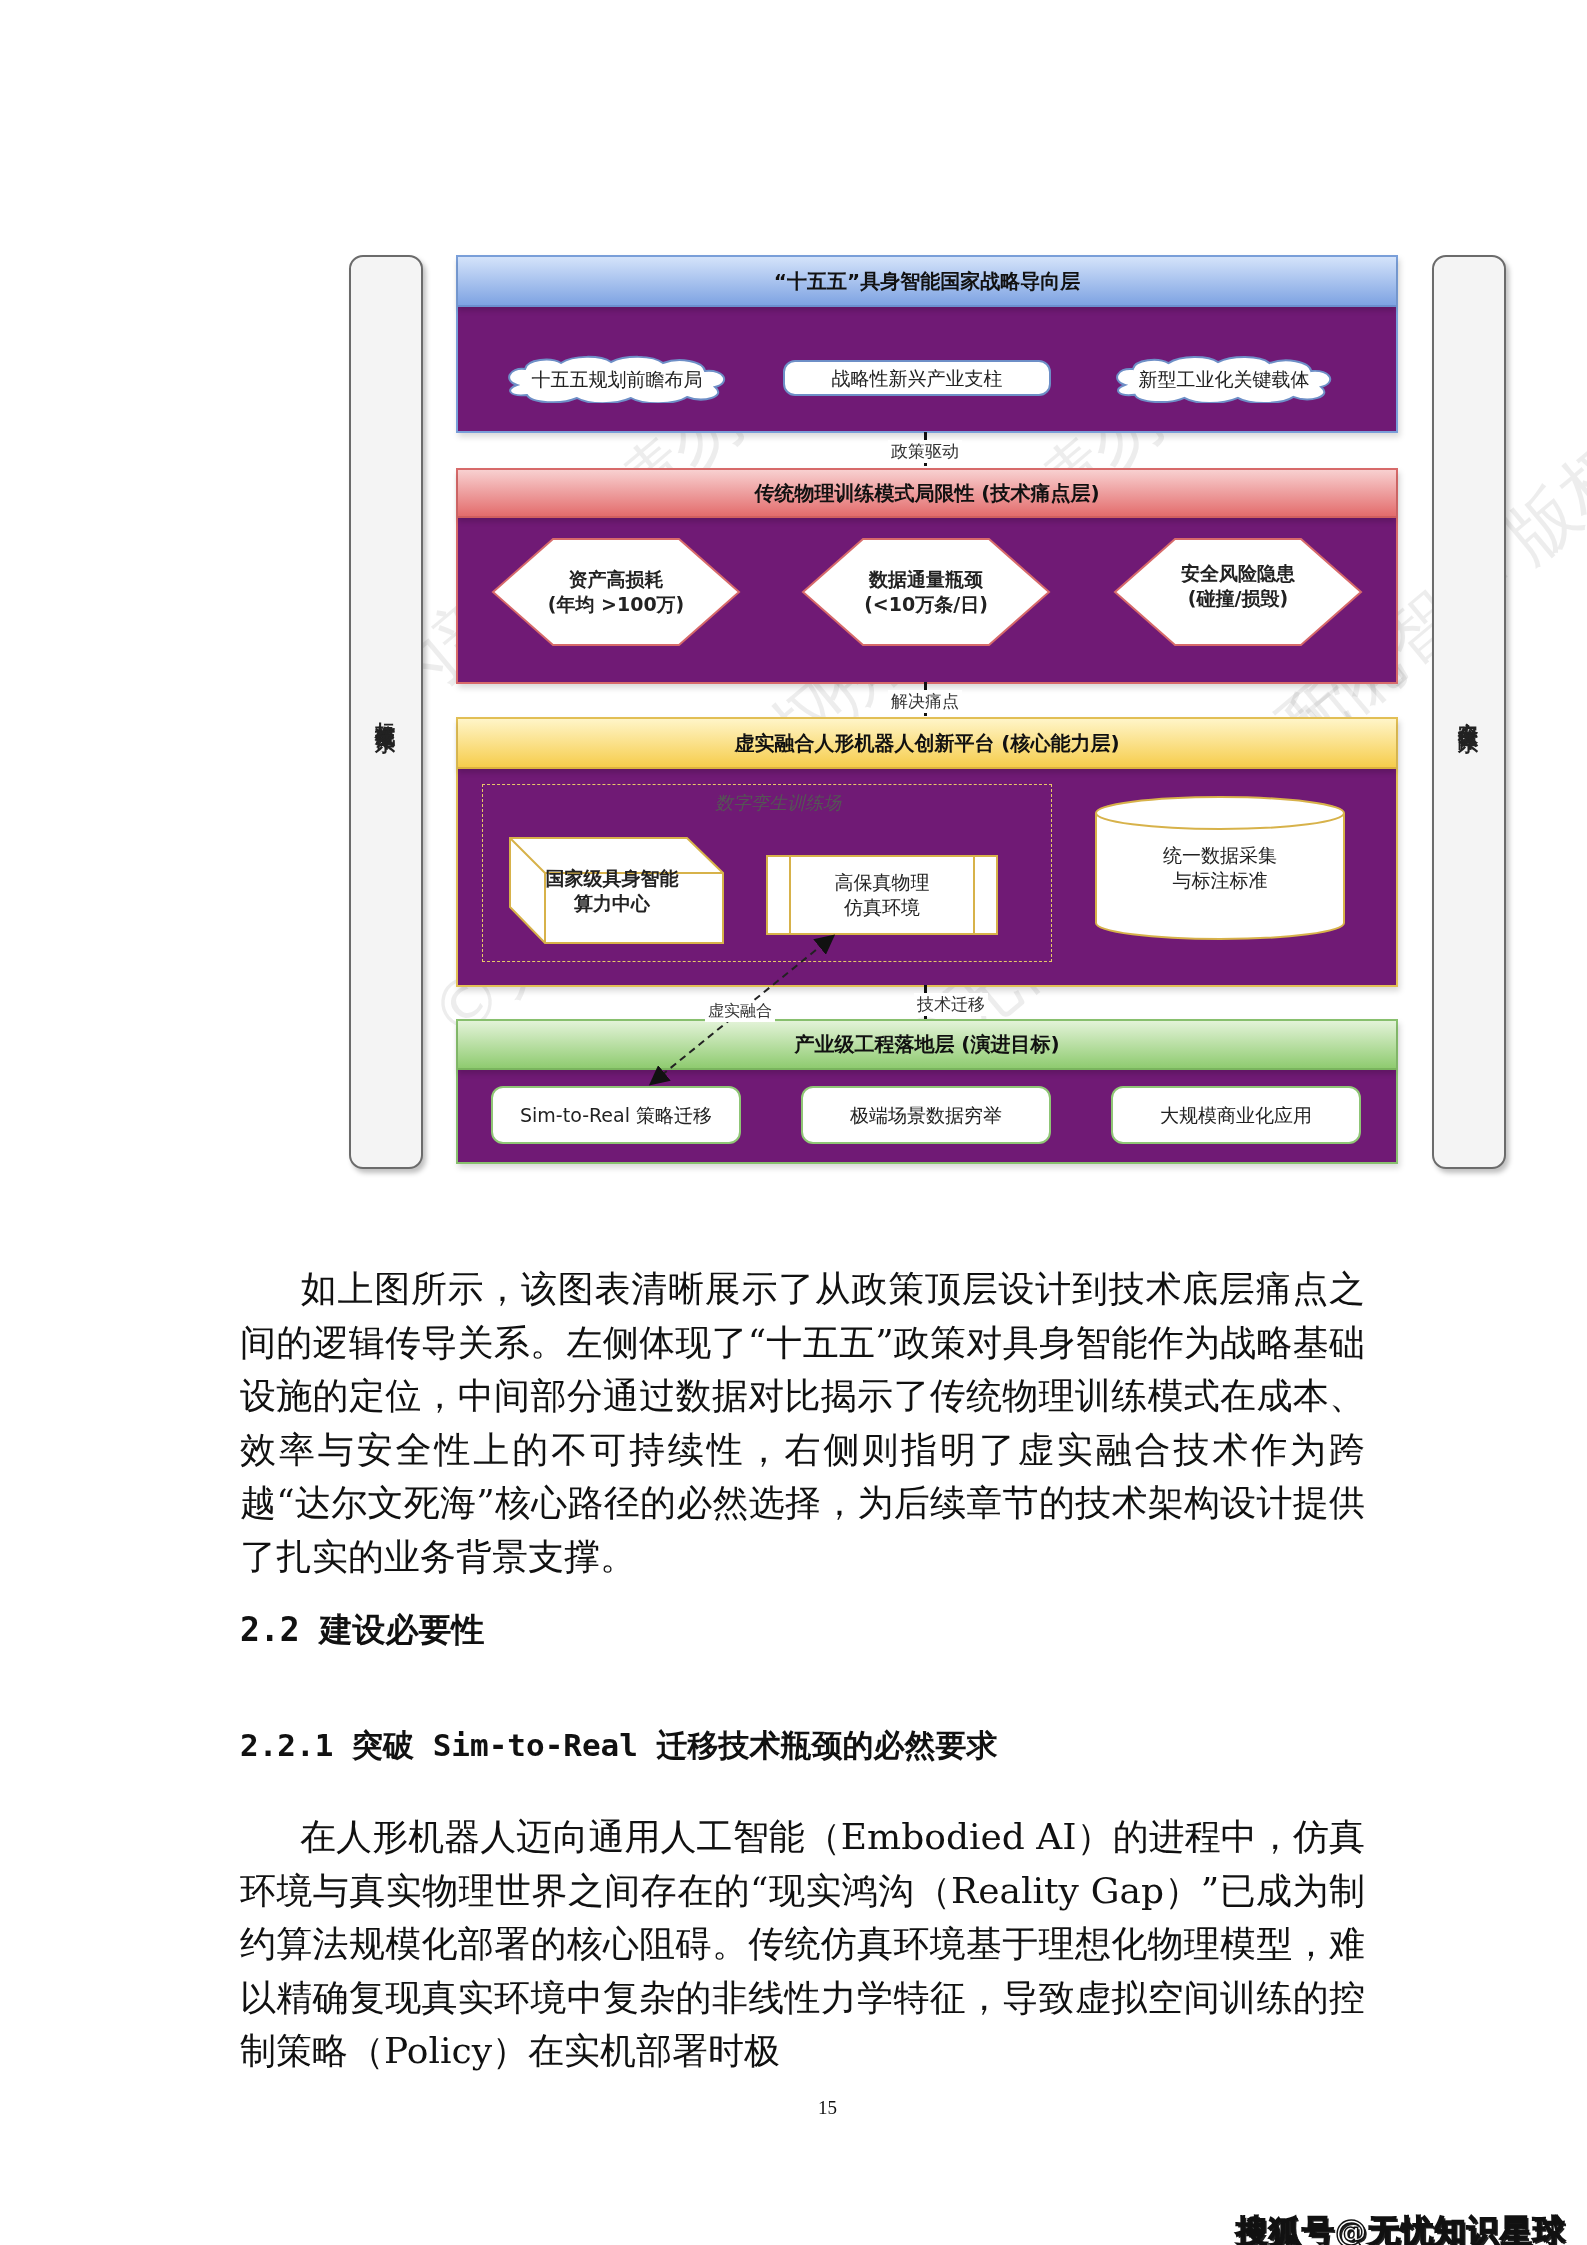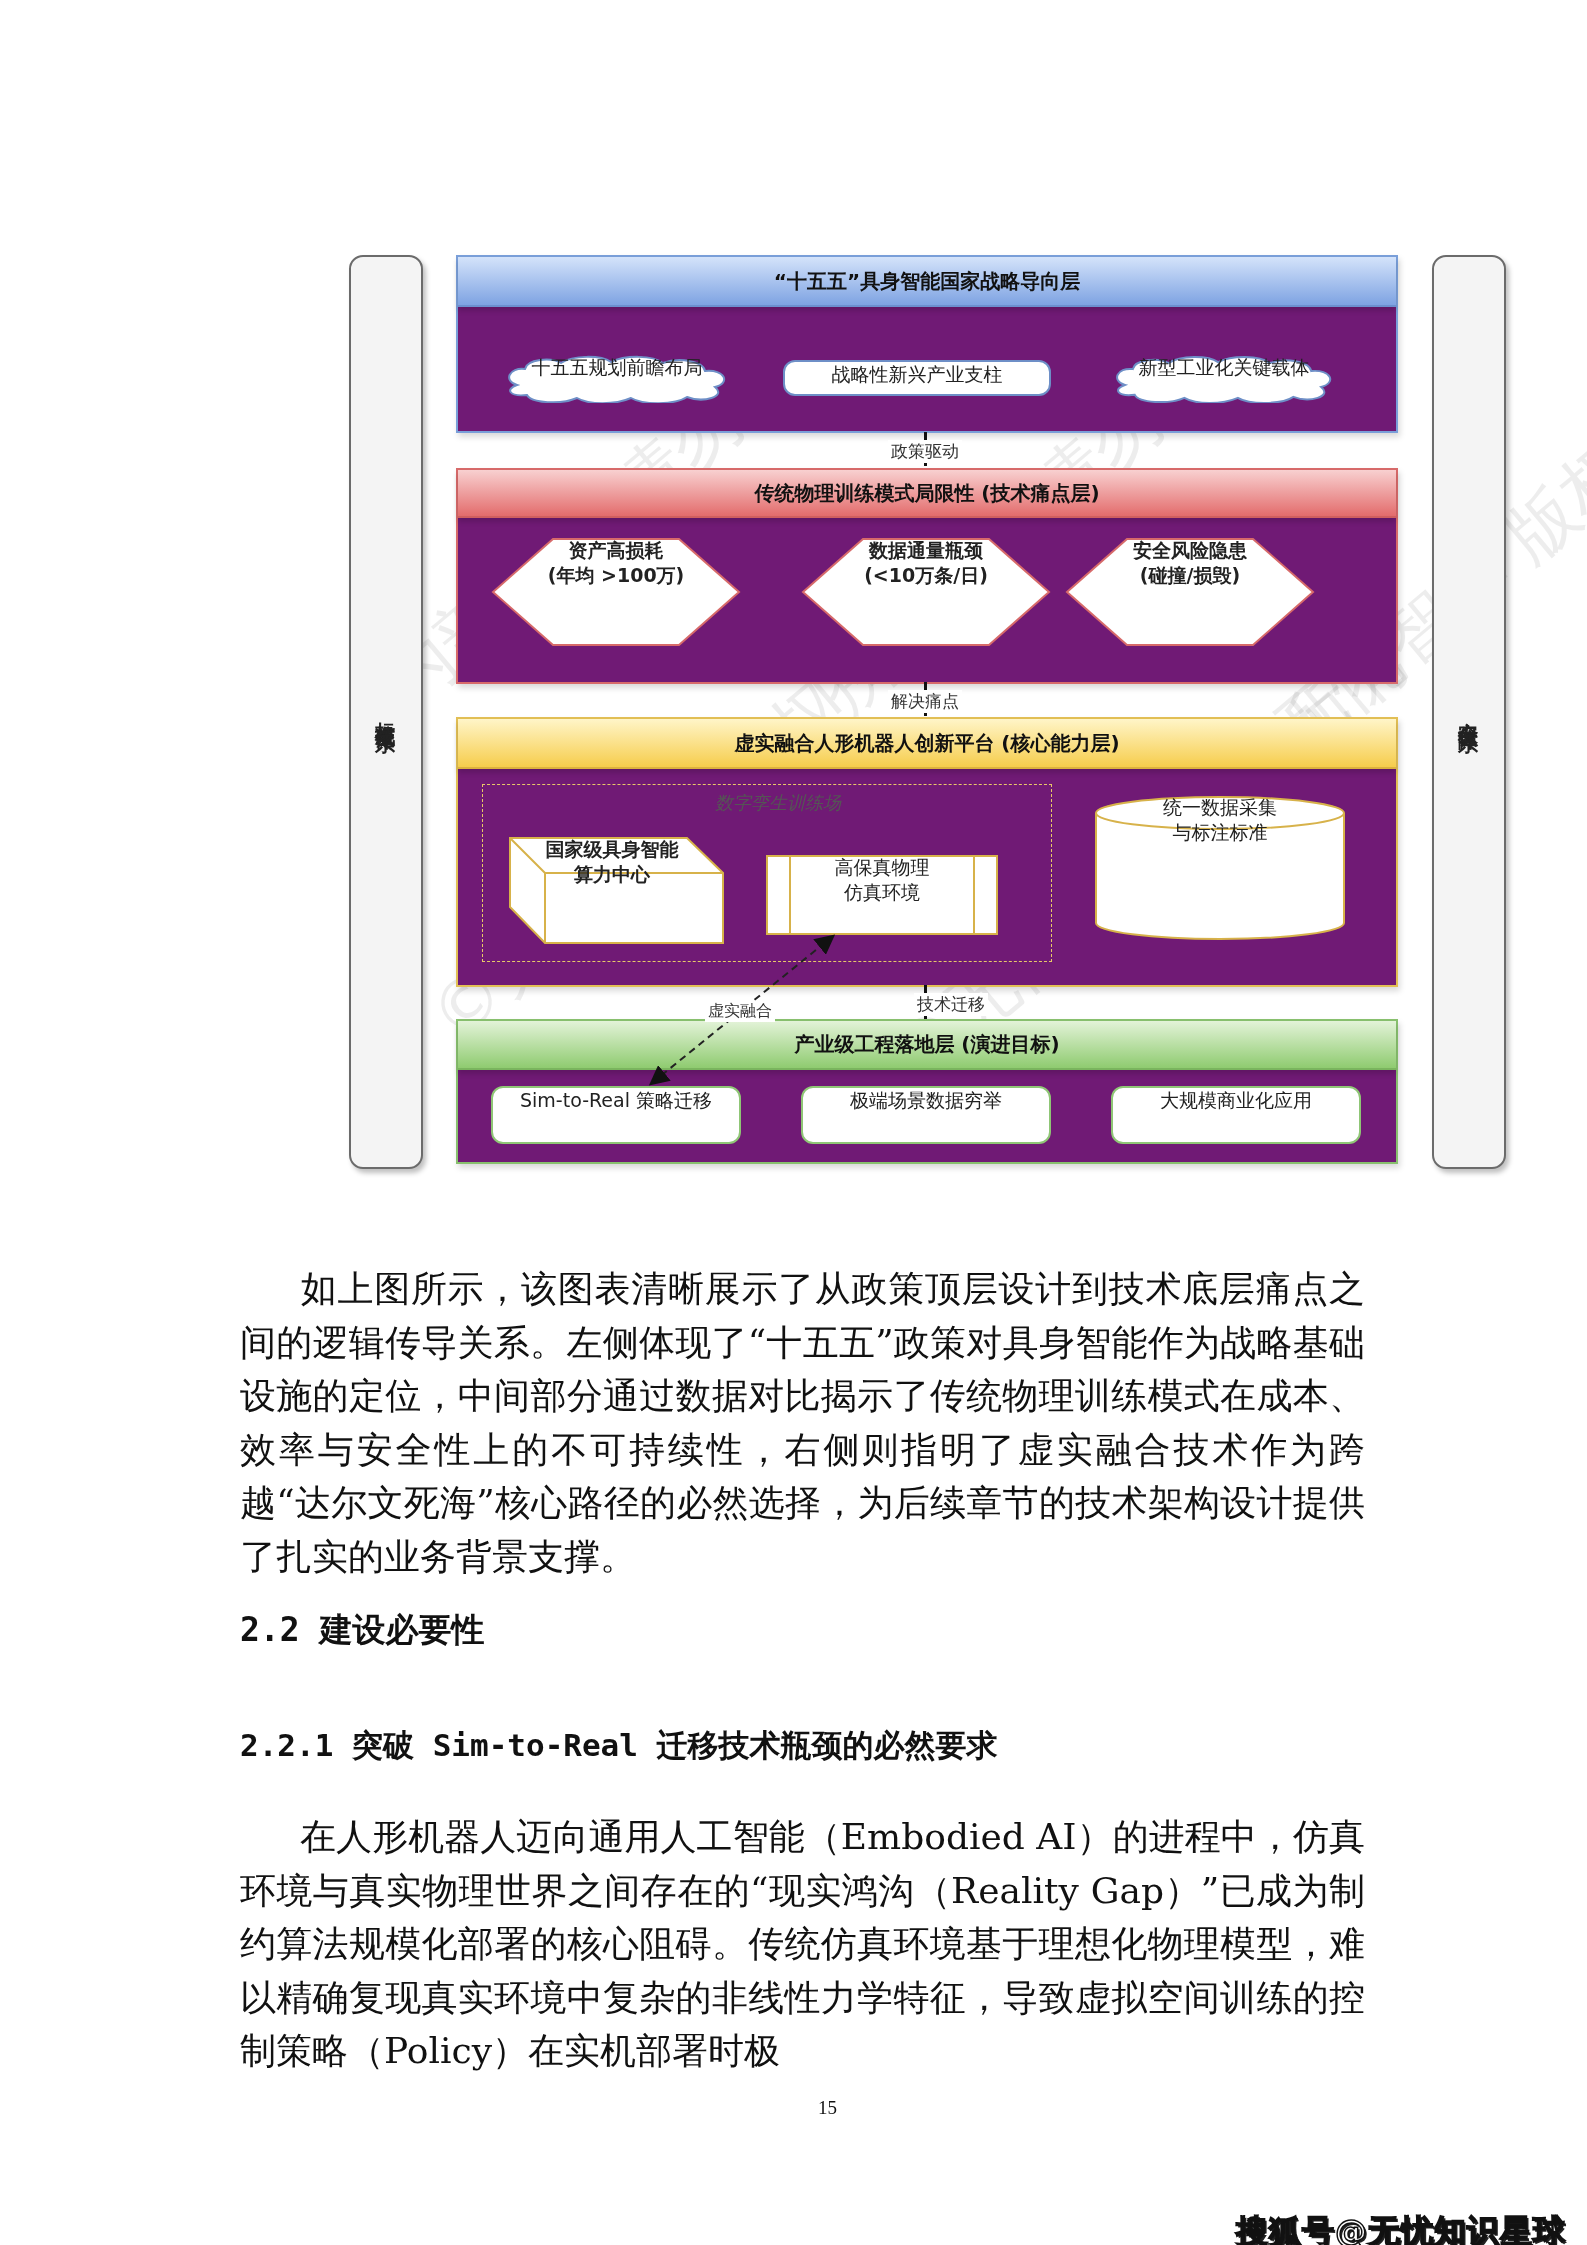--- a/index.html
+++ b/index.html
@@ -21,21 +21,21 @@
                   color: #111; box-shadow: 0 4px 5px rgba(0,0,0,0.15); }
     .layer-blue { border: 2px solid #7a9fd9; }
     .layer-blue .hdr { background: linear-gradient(#d4e3fa, #7ea3e2); border-bottom: 2px solid #6c90cf; }
     .layer-red { border: 2px solid #d76a6a; }
     .layer-red .hdr { background: linear-gradient(#f8d0d0, #e36c6c); border-bottom: 2px solid #cf5f5f; }
     .layer-yellow { border: 2px solid #e2bf55; }
     .layer-yellow .hdr { background: linear-gradient(#fff5c8, #f6cd4c); border-bottom: 2px solid #dcb23e; }
     .layer-green { border: 2px solid #88c06e; }
     .layer-green .hdr { background: linear-gradient(#e3f3d8, #8fcb70); border-bottom: 2px solid #7ab45e; }
 
-    .node { position: absolute; display: flex; align-items: flex-start; justify-content: center;
+    .node { position: absolute; display: flex; align-items: center; justify-content: center;
             text-align: center; font-size: 19px; color: #222; line-height: 1.3; }
     .cloud svg, .hex svg, .cube svg, .cyl svg, .proc svg { position: absolute; left: 0; top: 0; }
     .node span { position: relative; z-index: 1; }
     .rounded-blue { border: 2px solid #6e8fc7; border-radius: 12px; background: #fff; }
     .rounded-green { border: 2px solid #8fc676; border-radius: 12px; background: #fff; }
     .bold { font-weight: bold; }
 
     .conn-label { position: absolute; font-size: 17px; color: #333; background: #fff; padding: 0 3px; }
     .conn-line { position: absolute; width: 3px; background: #111; }
 
@@ -107,21 +107,21 @@
         <polygon points="62,1 188,1 248,54 188,107 62,107 2,54" fill="#fff" stroke="#d76a6a" stroke-width="2"></polygon>
       </svg>
     <span><span>资产高损耗</span><br><span>(年均 &gt;100万)</span></span>
   </div>
   <div class="node hex bold" style="left:496px; top:328px; width:250px; height:108px;">
     <svg width="250" height="108">
         <polygon points="62,1 188,1 248,54 188,107 62,107 2,54" fill="#fff" stroke="#d76a6a" stroke-width="2"></polygon>
       </svg>
     <span><span>数据通量瓶颈</span><br><span>(&lt;10万条/日)</span></span>
   </div>
-  <div class="node hex bold" style="left:760px; top:328px; width:250px; height:96px;">
+  <div class="node hex bold" style="left:808px; top:328px; width:250px; height:96px;">
     <svg width="250" height="108">
         <polygon points="62,1 188,1 248,54 188,107 62,107 2,54" fill="#fff" stroke="#d76a6a" stroke-width="2"></polygon>
       </svg>
     <span><span>安全风险隐患</span><br><span>(碰撞/损毁)</span></span>
   </div>
 
   <div class="conn-line" style="left:619px; top:472px; height:34px;"></div>
   <div class="conn-label" style="left:583px; top:480px;">解决痛点</div>
 
   <div class="layer layer-yellow" style="left:151px; top:507px; width:938px; height:266px;">

